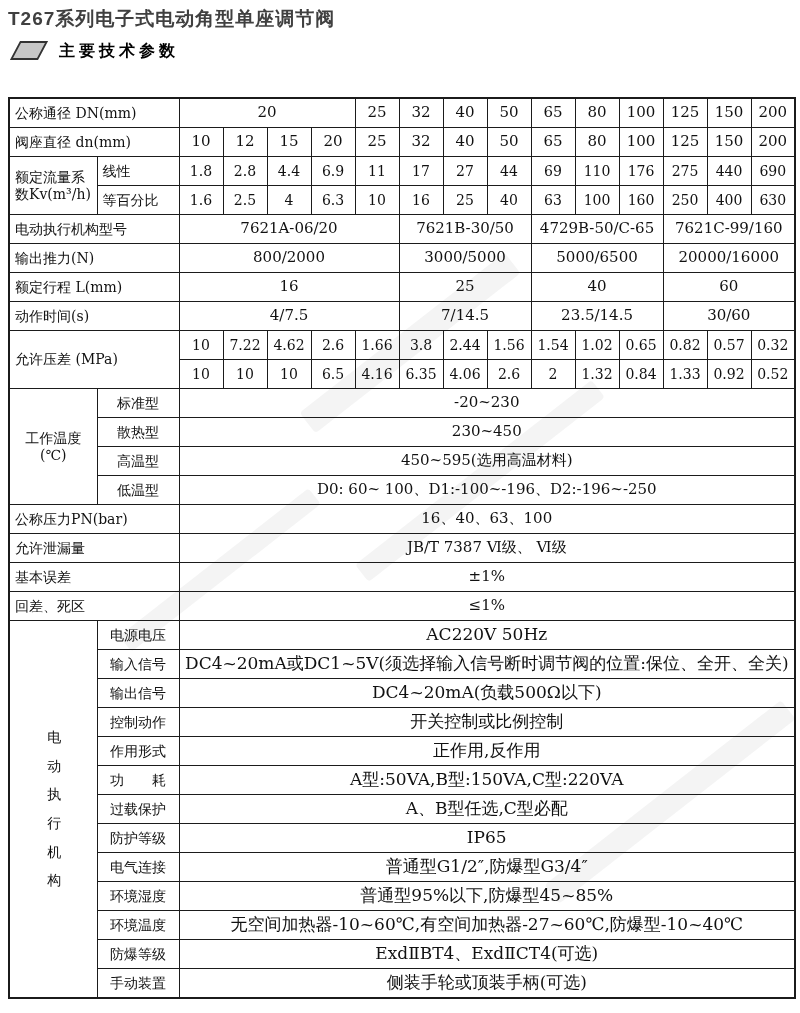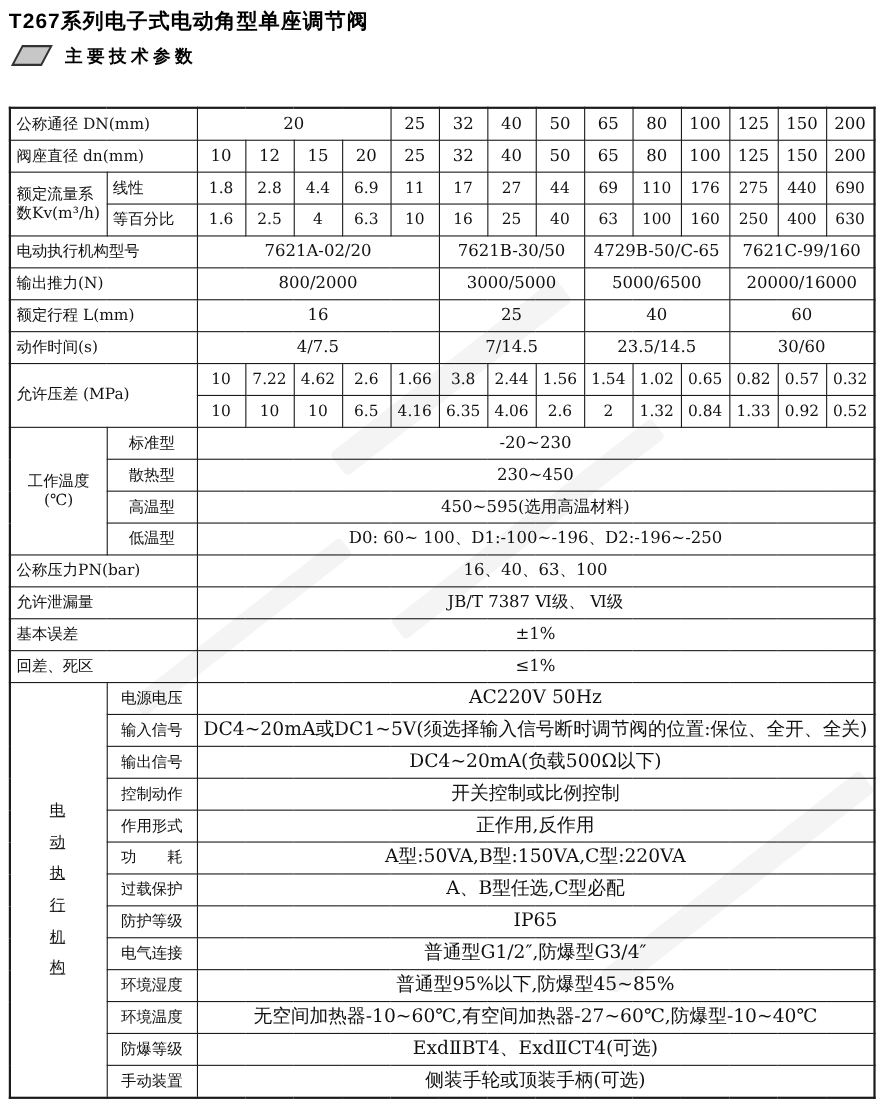--- a/index.html
+++ b/index.html
@@ -4,21 +4,21 @@
 <style>
   html,body{margin:0;padding:0;}
   body{
     width:800px;height:1013px;position:relative;background:#ffffff;
     font-family:"DejaVu Serif","Liberation Serif",serif;color:#111;
     overflow:hidden;
   }
   .doc-title{
     position:absolute;left:8px;top:6px;
     font-family:"Liberation Sans","DejaVu Sans",sans-serif;
-    font-size:19px;font-weight:bold;letter-spacing:1px;color:#000000;
+    font-size:19px;font-weight:bold;letter-spacing:1px;color:#404040;
   }
   .section-head{
     position:absolute;left:15px;top:41px;height:20px;
     display:flex;gap:16px;z-index:2;
   }
   .para-icon{
     width:24px;height:15px;background:#c7c7c7;border:2px solid #333;
     transform:skewX(-28deg);
   }
   .section-label{
@@ -43,21 +43,21 @@
     text-align:center;font-size:15px;line-height:1.15;
     overflow:hidden;white-space:nowrap;
   }
   td.lbl{text-align:left;padding-left:5px;font-size:14px;white-space:normal;}
   td.sublbl{font-size:14px;}
   td.small{font-size:14px;}
   td.act-val{font-size:17px;}
   .wraplbl{width:64px;margin:12px auto;text-align:center;white-space:normal;font-size:14px;}
   .vtext{
     width:16px;margin:0 auto;word-break:break-all;white-space:normal;
-    font-size:14px;line-height:2.05;text-align:left;text-decoration:underline;
+    font-size:14px;line-height:2.05;text-align:right;
   }
 </style>
 </head>
 <body>
 
 <div class="doc-title">T267系列电子式电动角型单座调节阀</div>
 
 <div class="section-head">
   <span class="para-icon"></span>
   <span class="section-label">主要技术参数</span>
@@ -154,21 +154,21 @@
     <td class="small">63</td>
     <td class="small">100</td>
     <td class="small">160</td>
     <td class="small">250</td>
     <td class="small">400</td>
     <td class="small">630</td>
   </tr>
 
   <tr>
     <td class="lbl" colspan="2">电动执行机构型号</td>
-    <td colspan="5">7621A-02/20</td>
+    <td colspan="5">7621A-06/20</td>
     <td colspan="3">7621B-30/50</td>
     <td colspan="3">4729B-50/C-65</td>
     <td colspan="3">7621C-99/160</td>
   </tr>
 
   <tr>
     <td class="lbl" colspan="2">输出推力(N)</td>
     <td colspan="5">800/2000</td>
     <td colspan="3">3000/5000</td>
     <td colspan="3">5000/6500</td>

